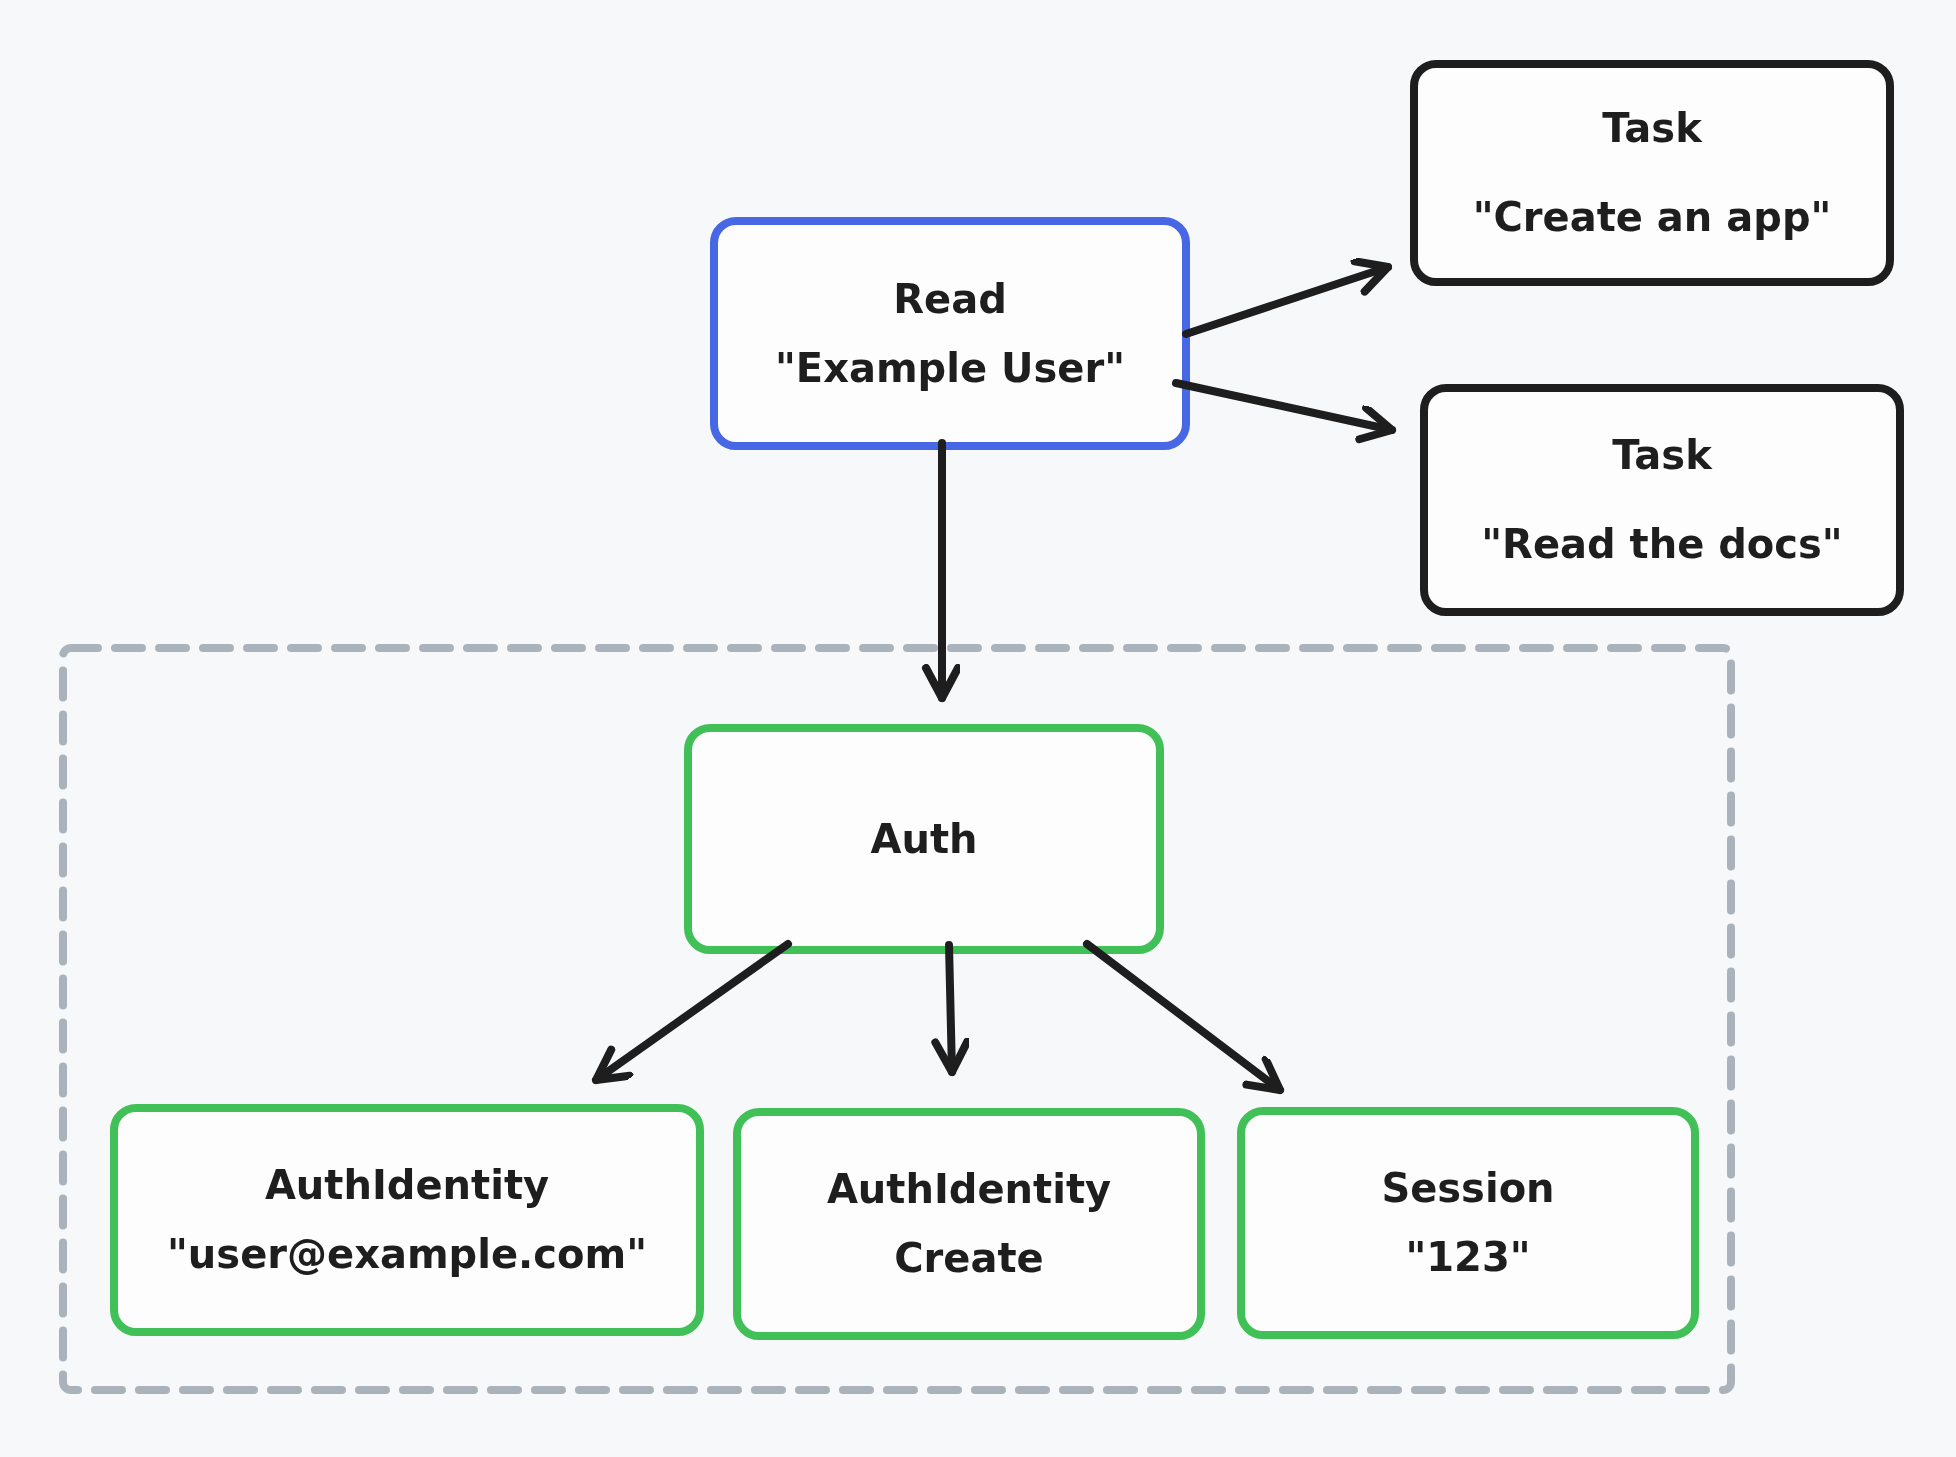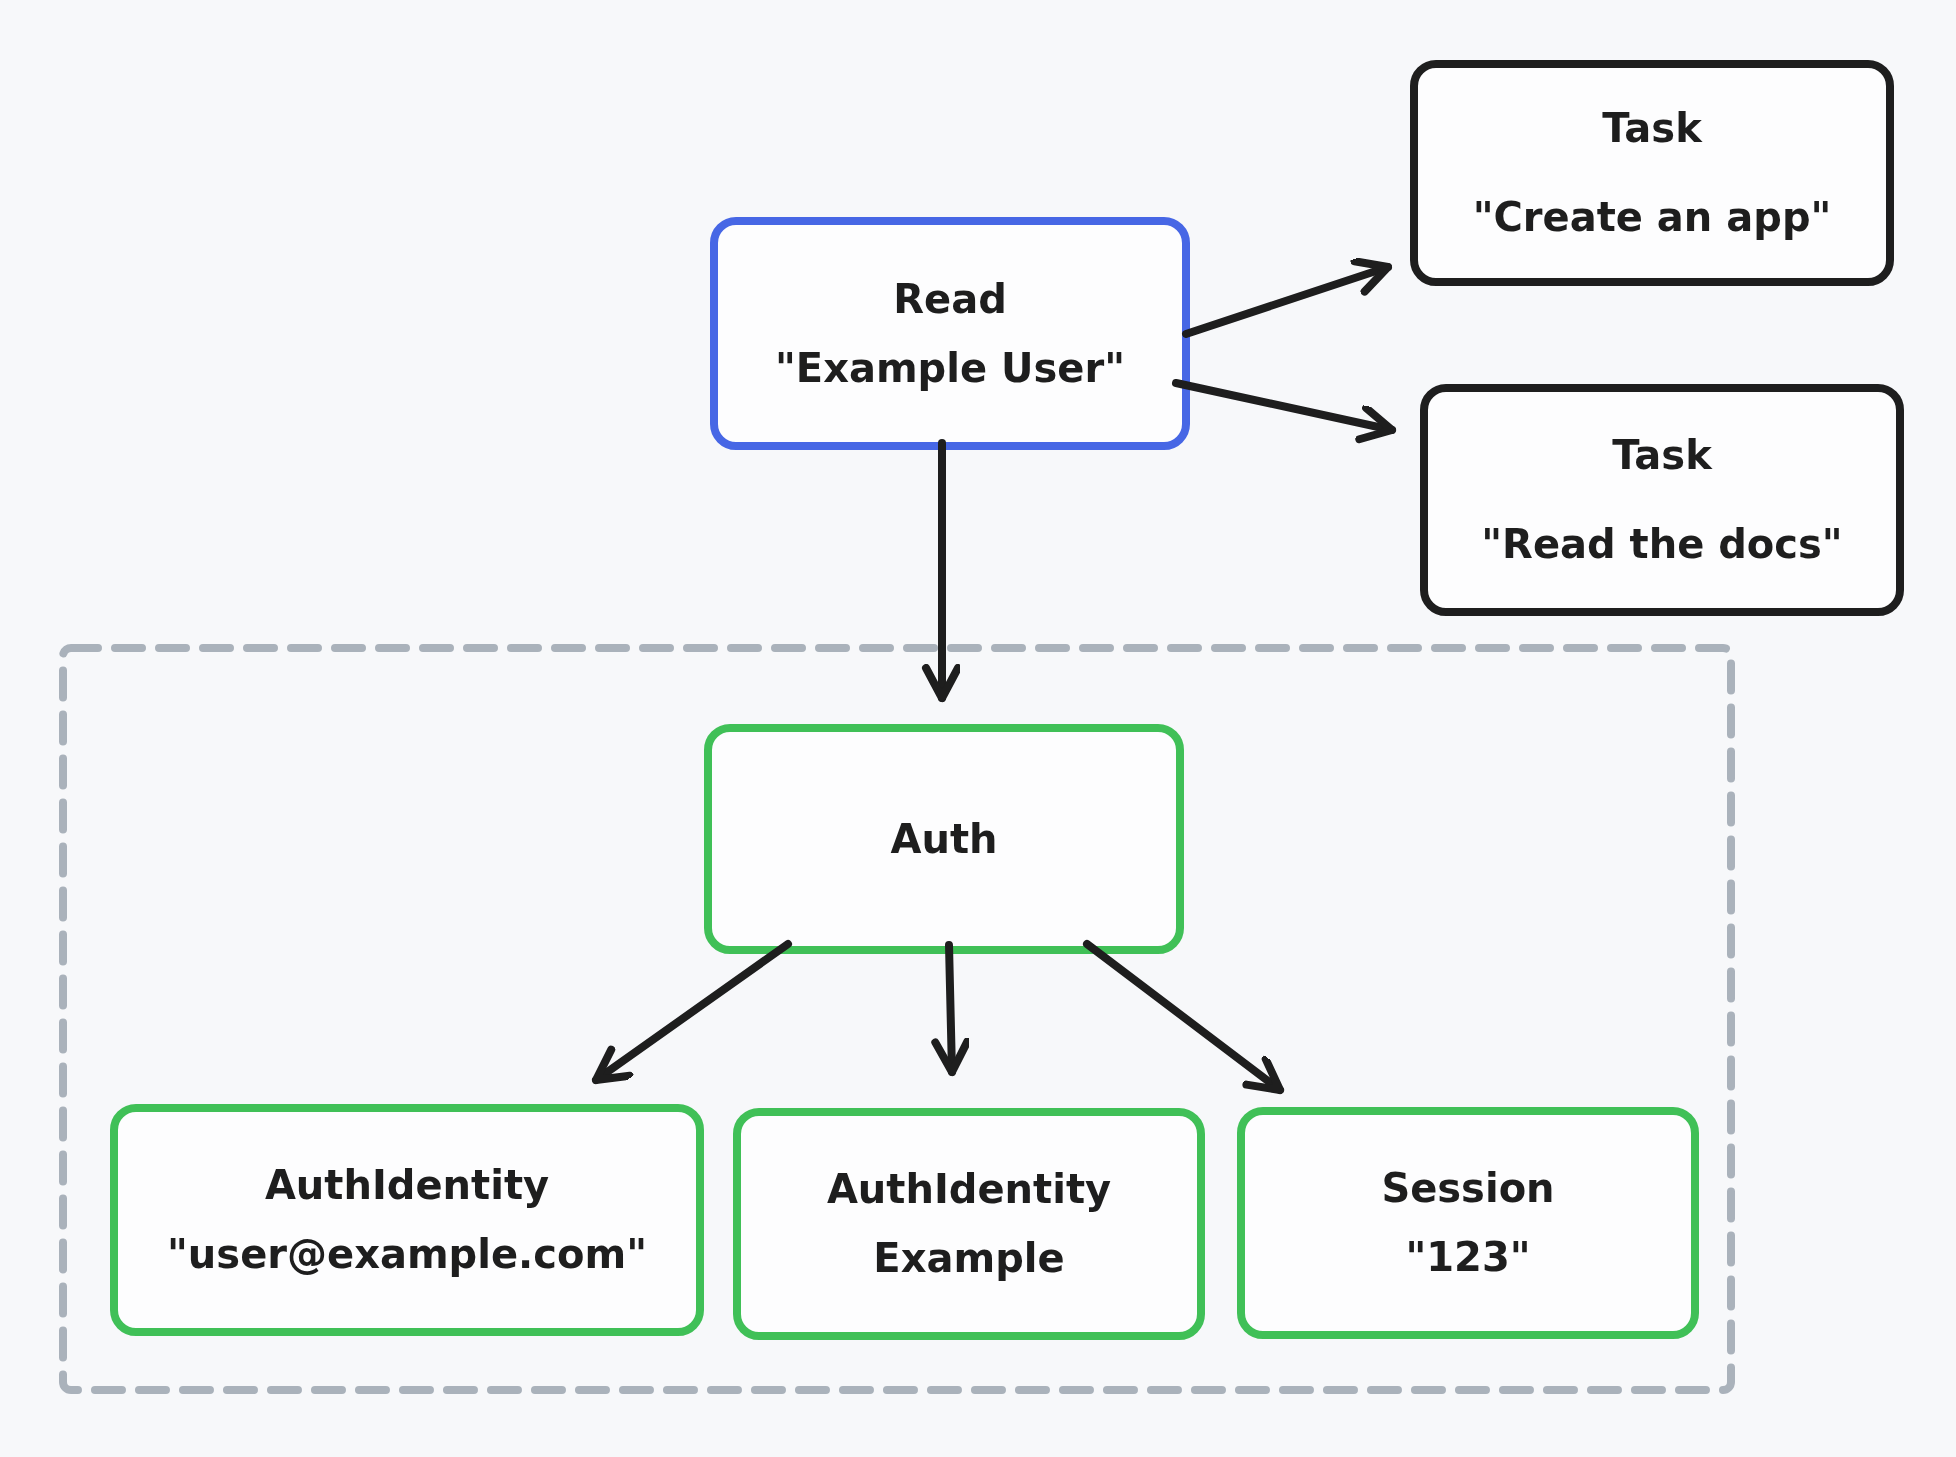--- a/index.html
+++ b/index.html
@@ -25,21 +25,21 @@
     font-weight:bold;
     line-height:1.72;
     box-sizing:border-box;
   }
   .node.blue{border-color:#4767e5;}
   .node.green{border-color:#40c057;}
   .node.black{border-color:#1e1e1e;gap:20px;}
   #node-user            {left:710px;  top:217px;  width:480px; height:233px;}
   #node-task-create     {left:1410px; top:60px;   width:484px; height:226px;}
   #node-task-read       {left:1420px; top:384px;  width:484px; height:232px;}
-  #node-auth            {left:704px;  top:724px;  width:480px; height:230px;justify-content:center;}
+  #node-auth            {left:684px;  top:724px;  width:480px; height:230px;justify-content:center;}
   #node-identity-email  {left:110px;  top:1104px; width:594px; height:232px;}
   #node-identity-google {left:733px;  top:1108px; width:472px; height:232px;}
   #node-session         {left:1237px; top:1107px; width:462px; height:232px;}
   svg.overlay{
     position:absolute;
     left:0;top:0;
     width:1956px;height:1457px;
   }
   svg.under{pointer-events:none;}
   svg.over{pointer-events:none;}
@@ -72,21 +72,21 @@
     <div>Auth</div>
   </div>
 
   <div class="node green" id="node-identity-email">
     <div>AuthIdentity</div>
     <div>"user@example.com"</div>
   </div>
 
   <div class="node green" id="node-identity-google">
     <div>AuthIdentity</div>
-    <div>Example</div>
+    <div>Create</div>
   </div>
 
   <div class="node green" id="node-session">
     <div>Session</div>
     <div>"123"</div>
   </div>
 
   <svg class="overlay over">
     <defs>
       <marker id="ah" orient="auto" markerUnits="userSpaceOnUse" markerWidth="56" markerHeight="56" refX="34" refY="18">

